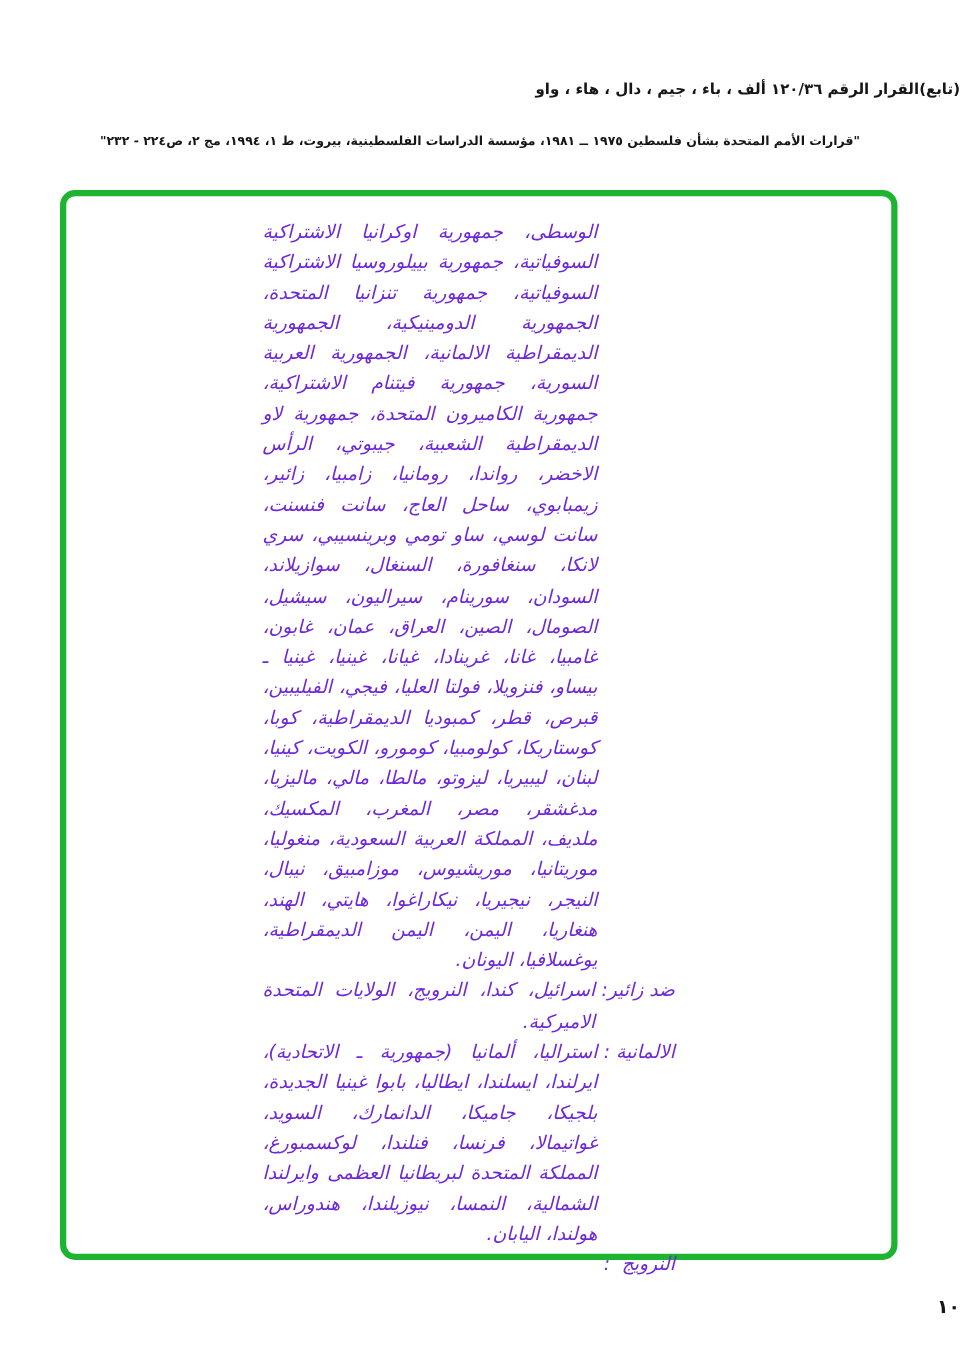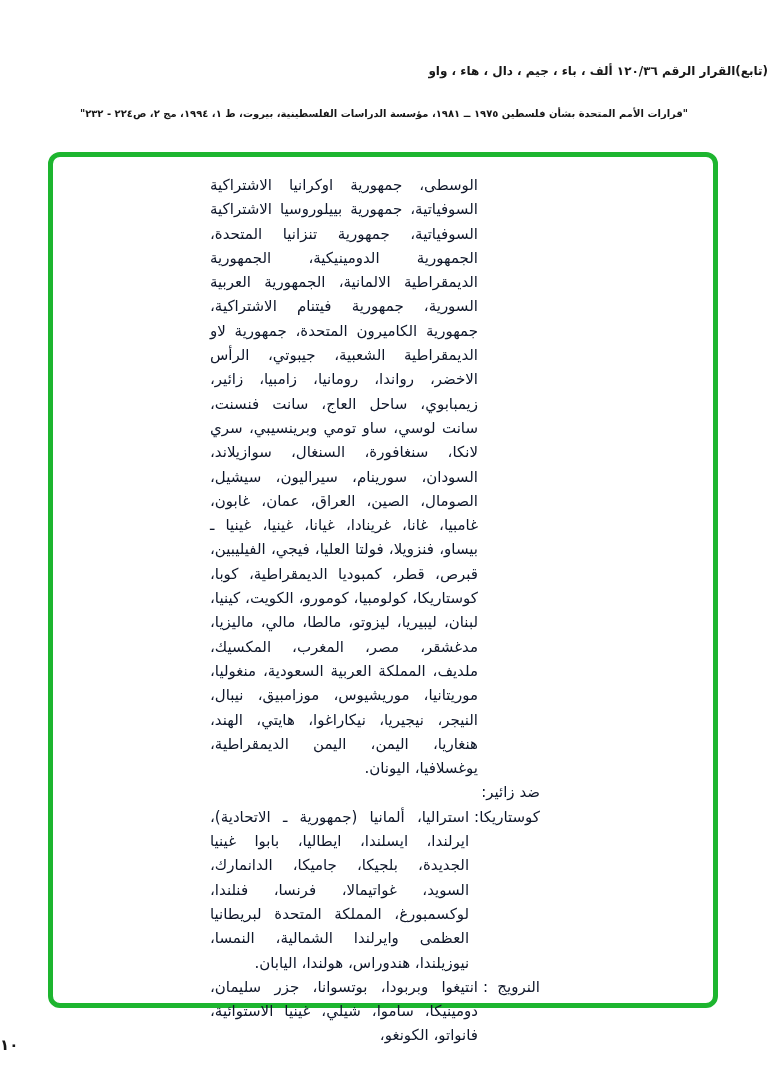--- a/index.html
+++ b/index.html
@@ -38,21 +38,22 @@
     background: transparent;
   }
   .text-block {
     position: absolute;
     top: 173px;
     right: 228px;
     width: 330px;
     direction: rtl;
     font-size: 15px;
     line-height: 24.3px;
-    color: #0f172a;
+    color: #6d28d9;
+    font-style: italic;
   }
   .continuation {
     margin-right: 62px;
     width: 268px;
     text-align: justify;
   }
   .entry { display: flex; align-items: flex-start; }
   .entry-label {
     flex: 0 0 62px;
     display: flex;
@@ -60,21 +61,21 @@
     white-space: nowrap;
     padding-left: 5px;
   }
   .entry-content {
     width: 268px;
     text-align: justify;
   }
   .page-number {
     position: absolute;
     top: 1036px; left: 0; width: 100%;
-    text-align: left;
+    text-align: right;
     font-size: 15px;
     font-weight: 700;
   }
 </style>
 </head>
 <body style="background: rgb(255, 255, 255); color: rgb(22, 22, 22);">
 
 <div class="doc-title">(تابع)القرار الرقم ١٢٠/٣٦ ألف ، باء ، جيم ، دال ، هاء ، واو</div>
 
 <div class="doc-source">"قرارات الأمم المتحدة بشأن فلسطين ١٩٧٥ ــ ١٩٨١، مؤسسة الدراسات الفلسطينية، بيروت، ط ١، ١٩٩٤، مج ٢، ص٢٢٤ - ٢٣٢"</div>
@@ -83,33 +84,33 @@
 
 <div class="text-block">
 
   <div class="continuation">الوسطى، جمهورية اوكرانيا الاشتراكية السوفياتية، جمهورية بييلوروسيا الاشتراكية السوفياتية، جمهورية تنزانيا المتحدة، الجمهورية الدومينيكية، الجمهورية الديمقراطية الالمانية، الجمهورية العربية السورية، جمهورية فيتنام الاشتراكية، جمهورية الكاميرون المتحدة، جمهورية لاو الديمقراطية الشعبية، جيبوتي، الرأس الاخضر، رواندا، رومانيا، زامبيا، زائير، زيمبابوي، ساحل العاج، سانت فنسنت، سانت لوسي، ساو تومي وبرينسيبي، سري لانكا، سنغافورة، السنغال، سوازيلاند، السودان، سورينام، سيراليون، سيشيل، الصومال، الصين، العراق، عمان، غابون، غامبيا، غانا، غرينادا، غيانا، غينيا، غينيا ـ بيساو، فنزويلا، فولتا العليا، فيجي، الفيليبين، قبرص، قطر، كمبوديا الديمقراطية، كوبا، كوستاريكا، كولومبيا، كومورو، الكويت، كينيا، لبنان، ليبيريا، ليزوتو، مالطا، مالي، ماليزيا، مدغشقر، مصر، المغرب، المكسيك، ملديف، المملكة العربية السعودية، منغوليا، موريتانيا، موريشيوس، موزامبيق، نيبال، النيجر، نيجيريا، نيكاراغوا، هايتي، الهند، هنغاريا، اليمن، اليمن الديمقراطية، يوغسلافيا، اليونان.</div>
 
   <div class="entry">
     <div class="entry-label">
       <span>ضد زائير</span>
       <span>:</span>
     </div>
+    <div class="entry-content">اسرائيل، كندا، النرويج، الولايات المتحدة الاميركية.</div>
   </div>
 
   <div class="entry">
     <div class="entry-label">
-      <span>كوستاريكا</span>
+      <span>الالمانية</span>
       <span>:</span>
     </div>
     <div class="entry-content">استراليا، ألمانيا (جمهورية ـ الاتحادية)، ايرلندا، ايسلندا، ايطاليا، بابوا غينيا الجديدة، بلجيكا، جاميكا، الدانمارك، السويد، غواتيمالا، فرنسا، فنلندا، لوكسمبورغ، المملكة المتحدة لبريطانيا العظمى وايرلندا الشمالية، النمسا، نيوزيلندا، هندوراس، هولندا، اليابان.</div>
   </div>
 
   <div class="entry">
     <div class="entry-label">
       <span>النرويج</span>
       <span>:</span>
     </div>
-    <div class="entry-content">انتيغوا وبربودا، بوتسوانا، جزر سليمان، دومينيكا، ساموا، شيلي، غينيا الاستوائية، فانواتو، الكونغو،</div>
   </div>
 
 </div>
 
 <div class="page-number">١٠</div>
 
 </body></html>

